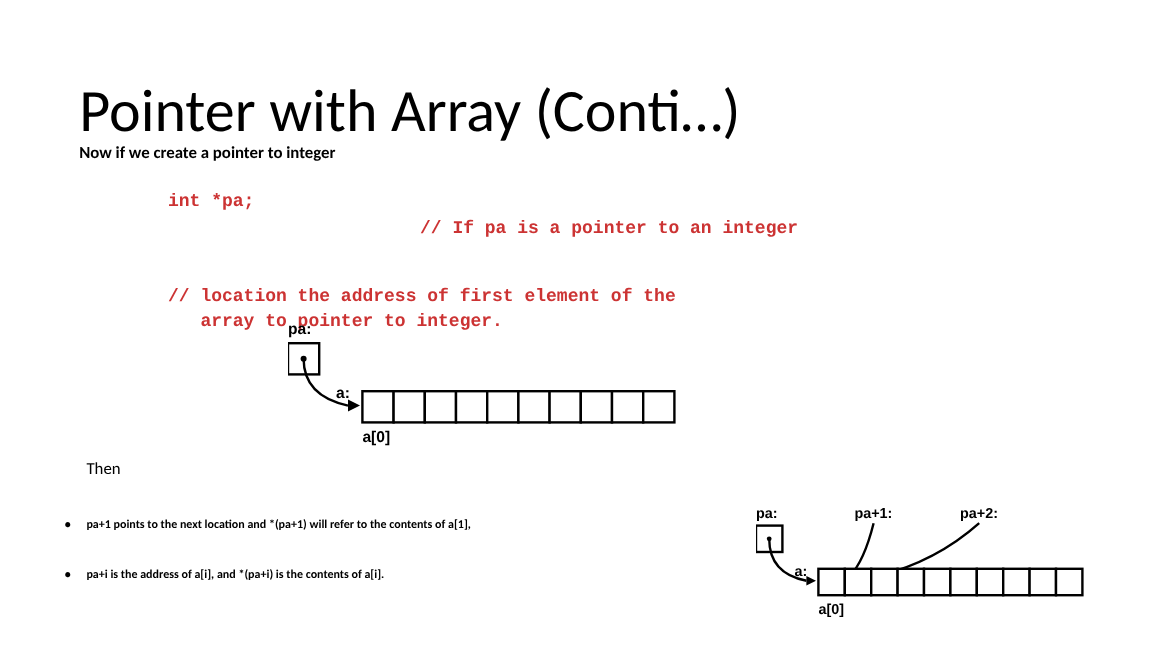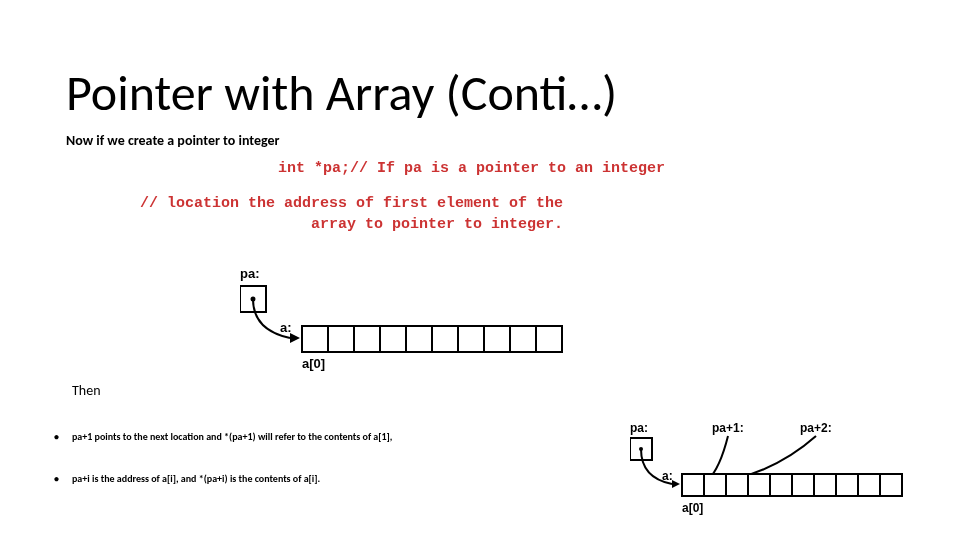--- a/index.html
+++ b/index.html
@@ -16,38 +16,37 @@
     position: absolute;
     left: 66px;
     top: 62px;
     font-size: 50px;
     font-weight: 400;
     text-underline-offset: 4px;
   }
   .subtitle {
     position: absolute;
     left: 66px;
-    top: 132px;
+    top: 119px;
     font-size: 14px;
     font-weight: 600;
   }
   .code-block {
     position: absolute;
     left: 140px;
     top: 158px;
     font-family: "Courier New", monospace;
     font-size: 15px;
     font-weight: bold;
     color: #c33;
     line-height: 1.4;
-    text-align: right;
   }
   .code-row { display: flex; }
   .code-left { width: 210px; }
-  .code-right { white-space: pre; }
+  .code-right { white-space: pre; margin-top: 22px; }
   .diagram1 {
     position: absolute;
     left: 240px;
     top: 260px;
   }
   .then {
     position: absolute;
     left: 72px;
     top: 382px;
     font-size: 14px;

